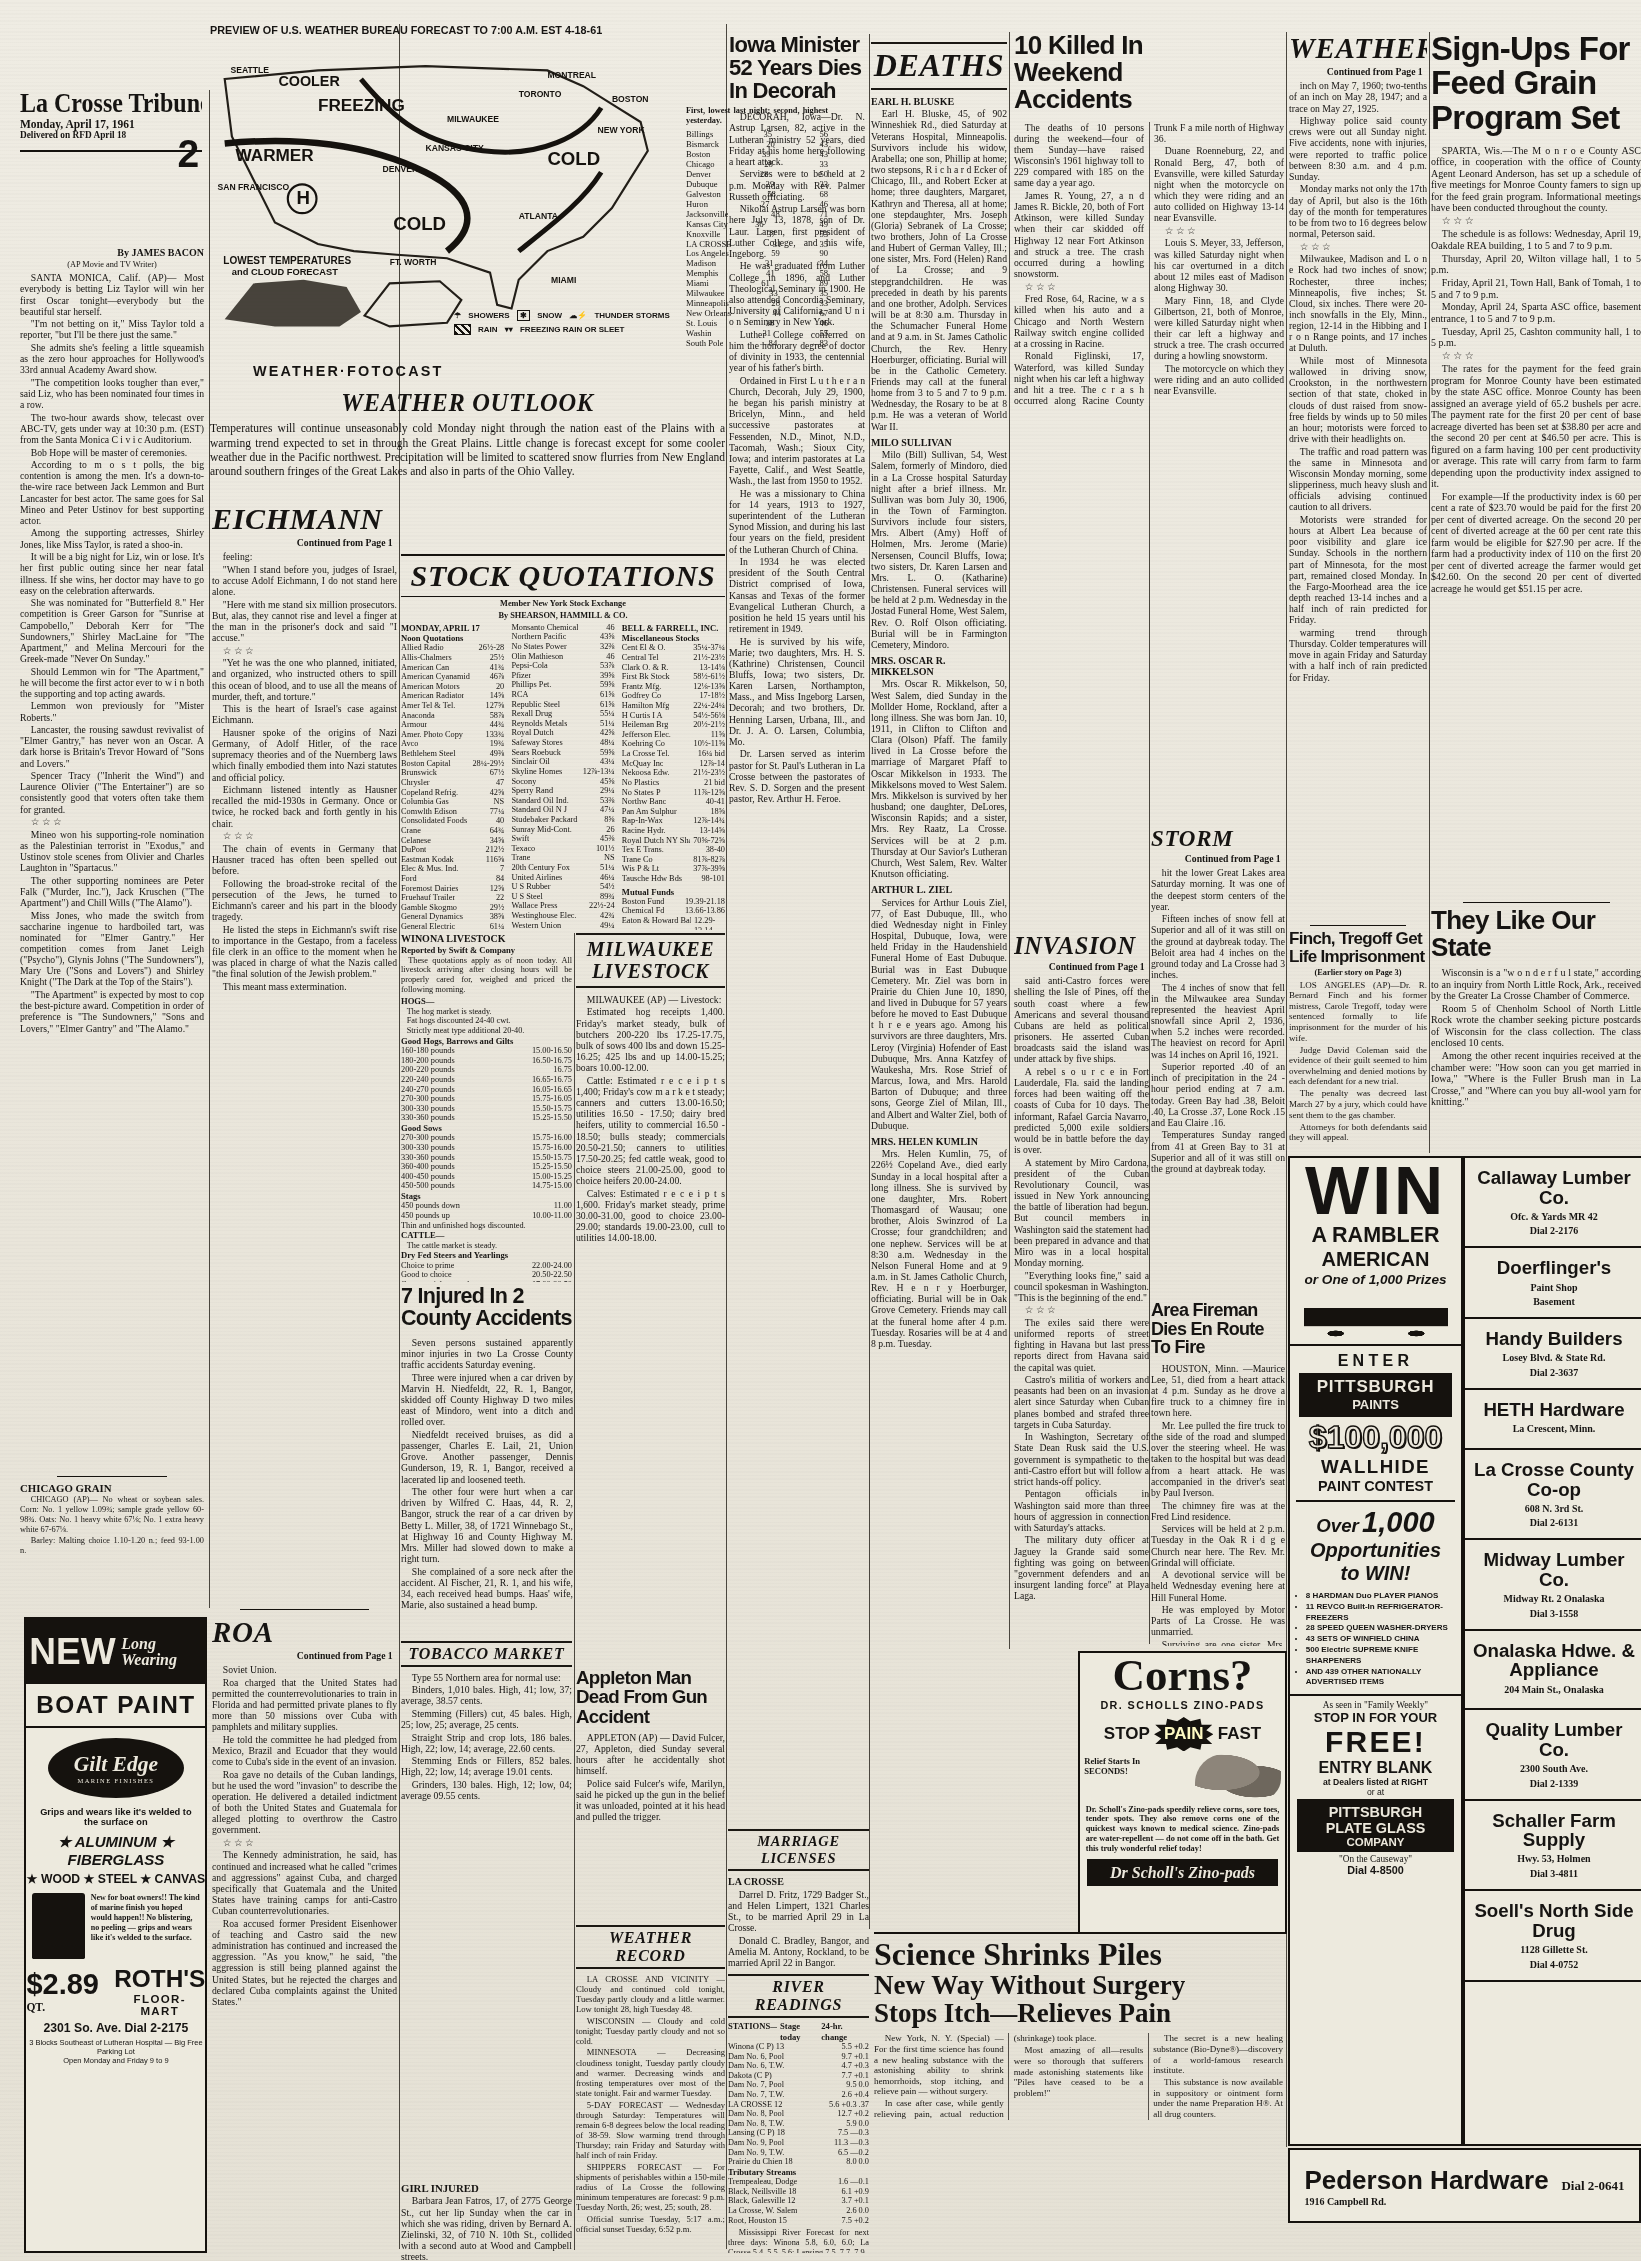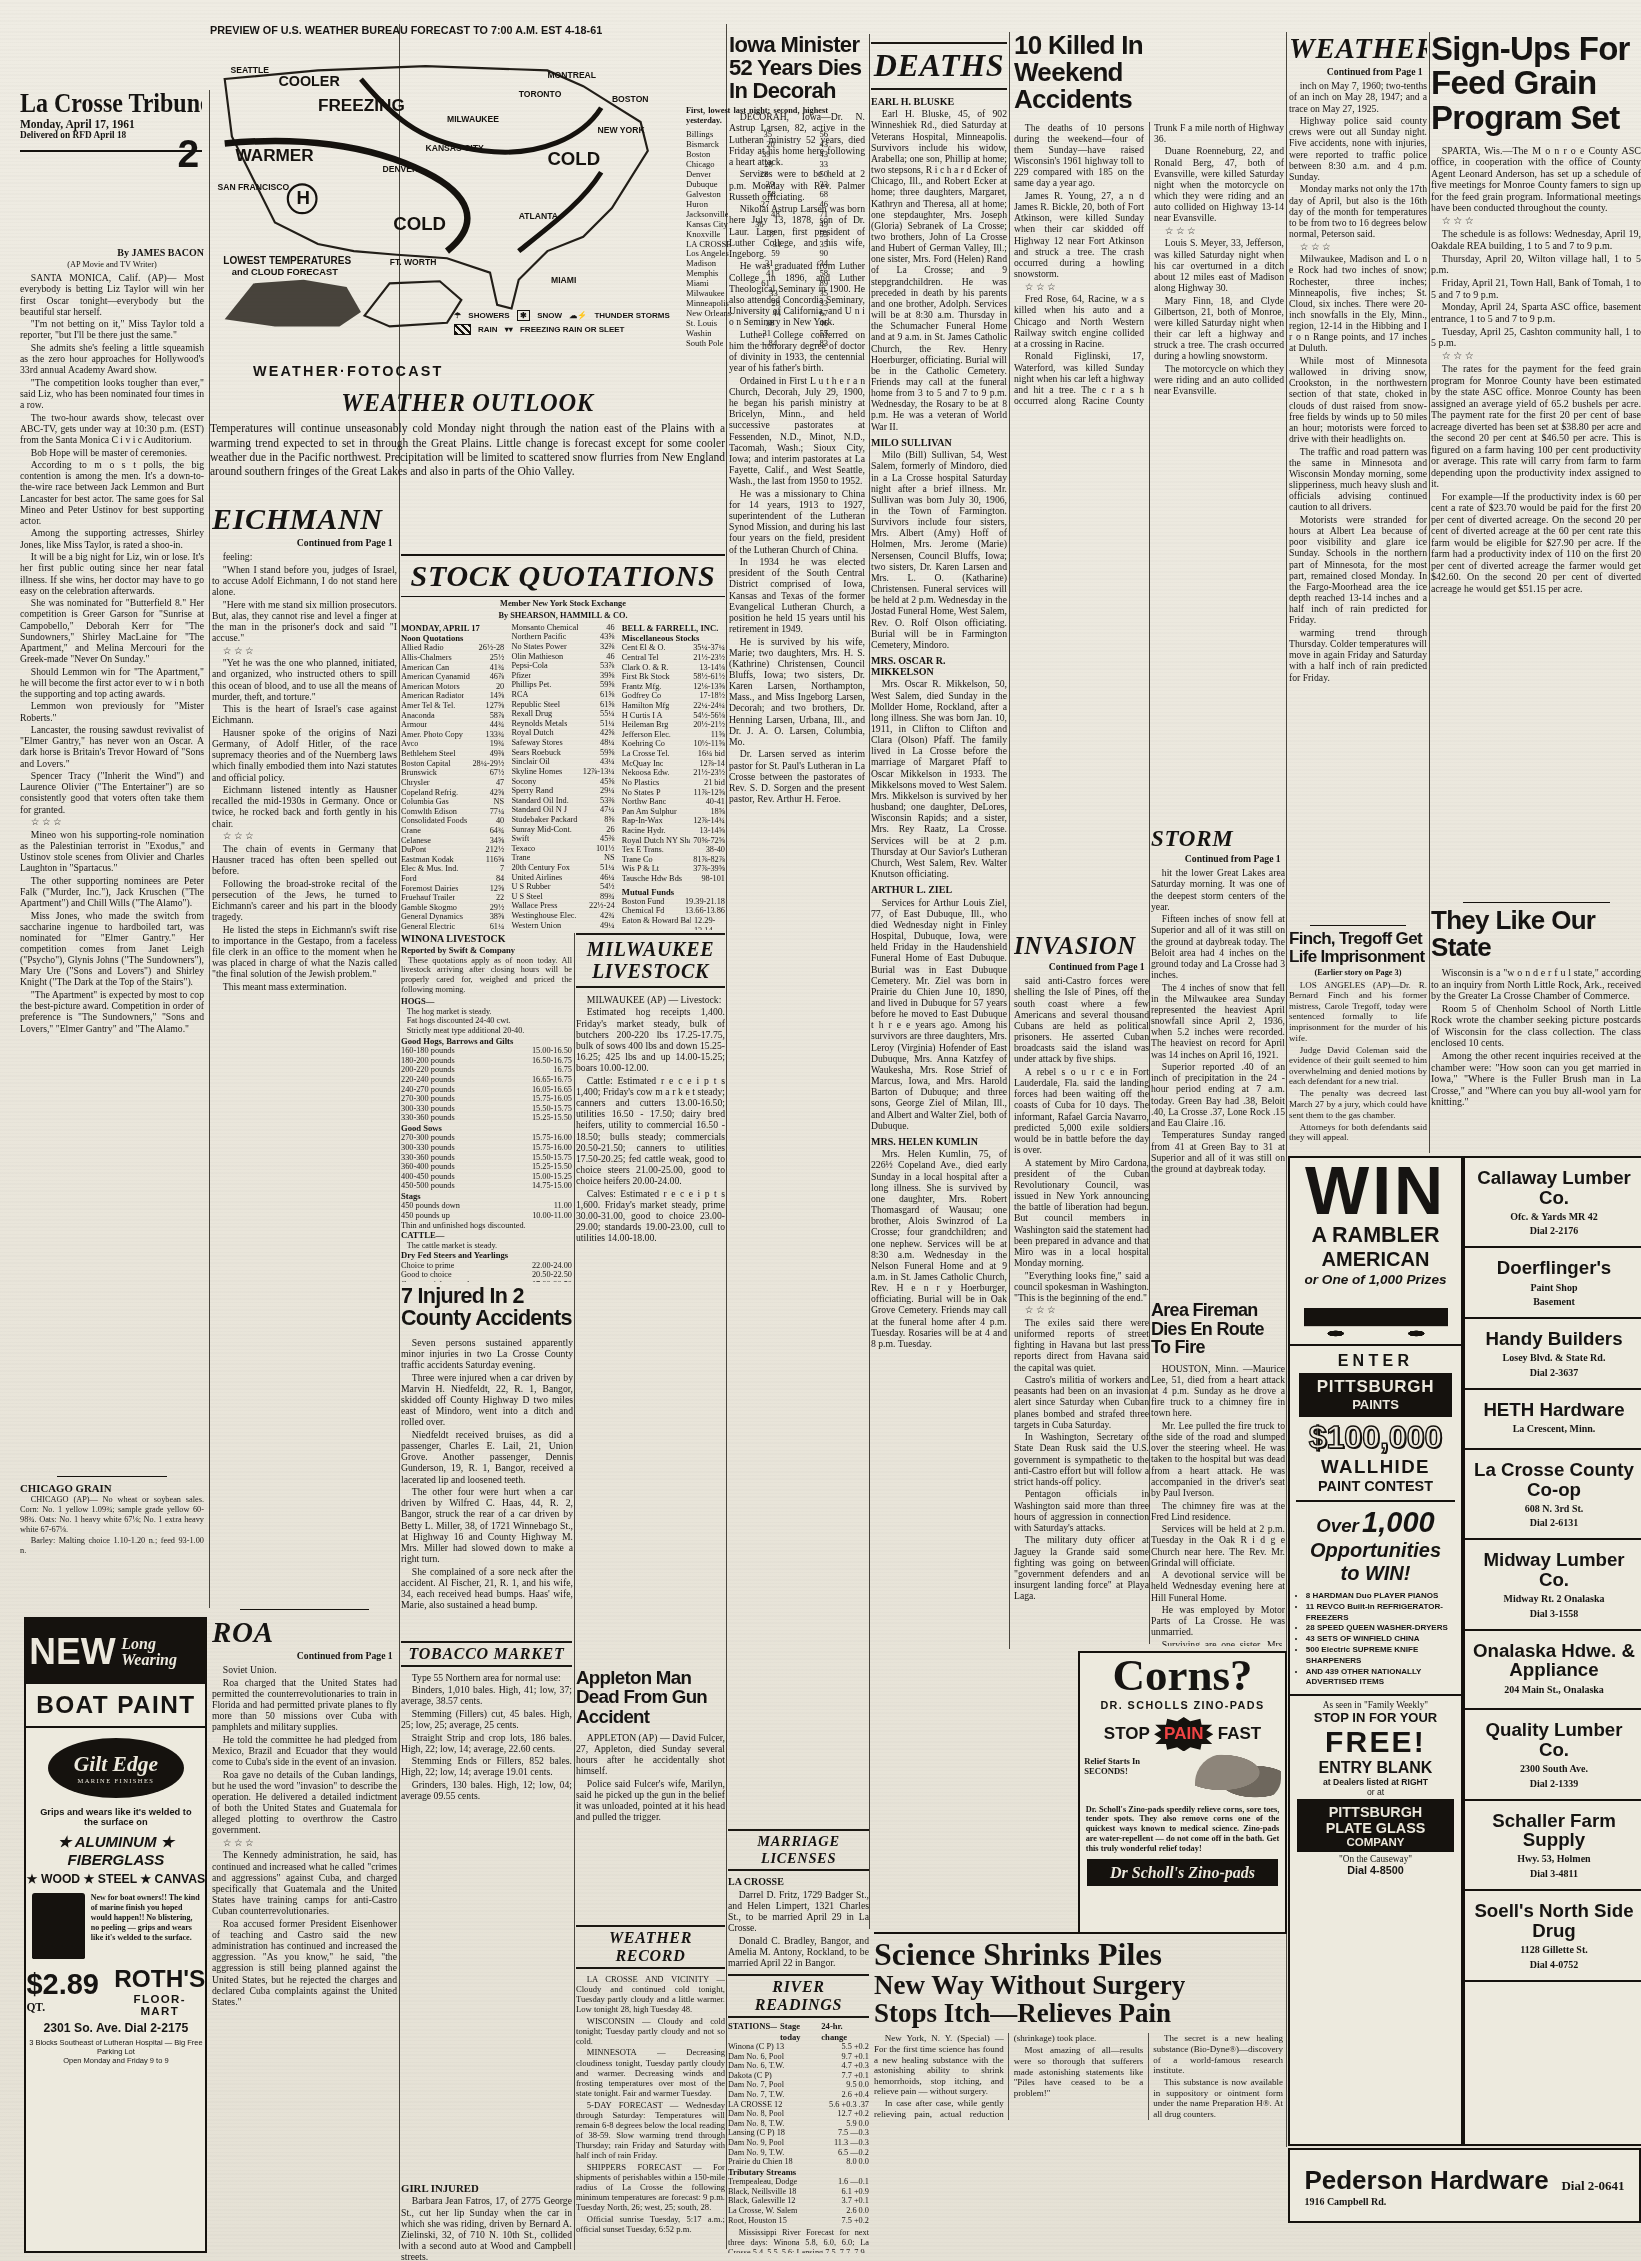--- a/index.html
+++ b/index.html
@@ -1108,21 +1108,21 @@
         <p>Pentagon officials in Washington said more than three hours of aggression in connection with Saturday's attacks.</p>
         <p>The military duty officer at Jaguey la Grande said some fighting was going on between "government defenders and an insurgent landing force" at Playa Laga.</p>
       </div>
   </section>
 
   <aside class="blk ad" style="left:1078px;top:1651px;width:205px;height:279px;">
     <div class="adcenter" style="font-family:'Liberation Serif',serif;font-weight:700;font-size:45px;line-height:1;">Corns?</div>
     <div class="adcenter" style="font-weight:700;font-size:10.8px;letter-spacing:1.4px;margin-top:1.4px;">DR. SCHOLLS ZINO-PADS</div>
     <div style="display:flex;align-items:center;justify-content:center;gap:4.3px;margin-top:5.7px;">
       <span style="font-family:'Liberation Sans',sans-serif;font-weight:700;font-size:17px;">STOP</span>
-      <span style="background:#15120e;color:#ef4444;font-family:'Liberation Sans',sans-serif;font-weight:700;font-size:17px;padding:7.2px 10px;clip-path:polygon(50% 0,61% 12%,78% 5%,80% 22%,98% 22%,88% 38%,100% 50%,88% 62%,98% 78%,80% 78%,78% 95%,61% 88%,50% 100%,39% 88%,22% 95%,20% 78%,2% 78%,12% 62%,0 50%,12% 38%,2% 22%,20% 22%,22% 5%,39% 12%);">PAIN</span>
+      <span style="background:#15120e;color:#fef9c3;font-family:'Liberation Sans',sans-serif;font-weight:700;font-size:17px;padding:7.2px 10px;clip-path:polygon(50% 0,61% 12%,78% 5%,80% 22%,98% 22%,88% 38%,100% 50%,88% 62%,98% 78%,80% 78%,78% 95%,61% 88%,50% 100%,39% 88%,22% 95%,20% 78%,2% 78%,12% 62%,0 50%,12% 38%,2% 22%,20% 22%,22% 5%,39% 12%);">PAIN</span>
       <span style="font-family:'Liberation Sans',sans-serif;font-weight:700;font-size:17px;">FAST</span>
     </div>
     <div style="font-weight:700;font-size:8.6px;width:57px;float:left;margin:4.3px 2.9px 0 4.3px;">Relief Starts In SECONDS!</div>
     <div style="float:right;width:86px;height:46px;background:radial-gradient(ellipse at 30% 40%,#8d857a 0 45%,transparent 46%),radial-gradient(ellipse at 70% 60%,#6e675d 0 40%,transparent 41%);border-radius:29px 7.2px 21.5px 14.4px;margin:2.9px 4.3px 0 0;"></div>
     <p class="sm noind" style="clear:both;padding:4.3px 5.7px 0 5.7px;font-weight:700;font-size:8.3px;">Dr. Scholl's Zino-pads speedily relieve corns, sore toes, tender spots. They also remove corns one of the quickest ways known to medical science. Zino-pads are water-repellent — do not come off in the bath. Get this truly wonderful relief today!</p>
     <div class="adcenter" style="background:#15120e;color:#ece8dc;font-style:italic;font-weight:700;font-size:16px;padding:4.3px 0;margin:5.7px 7.2px;font-family:'Liberation Serif',serif;">Dr Scholl's Zino-pads</div>
   </aside>
 
   <section class="blk" style="left:1151px;top:826px;width:134px;height:468px;">
     <h2 class="h-ital" style="font-size:23px;margin:0;">STORM</h2>

